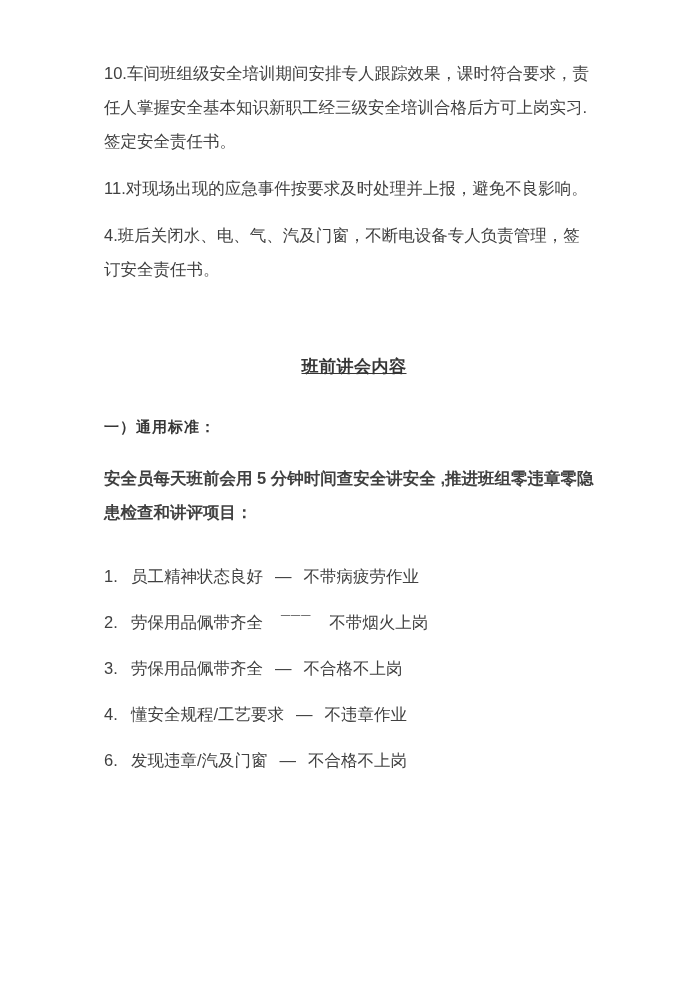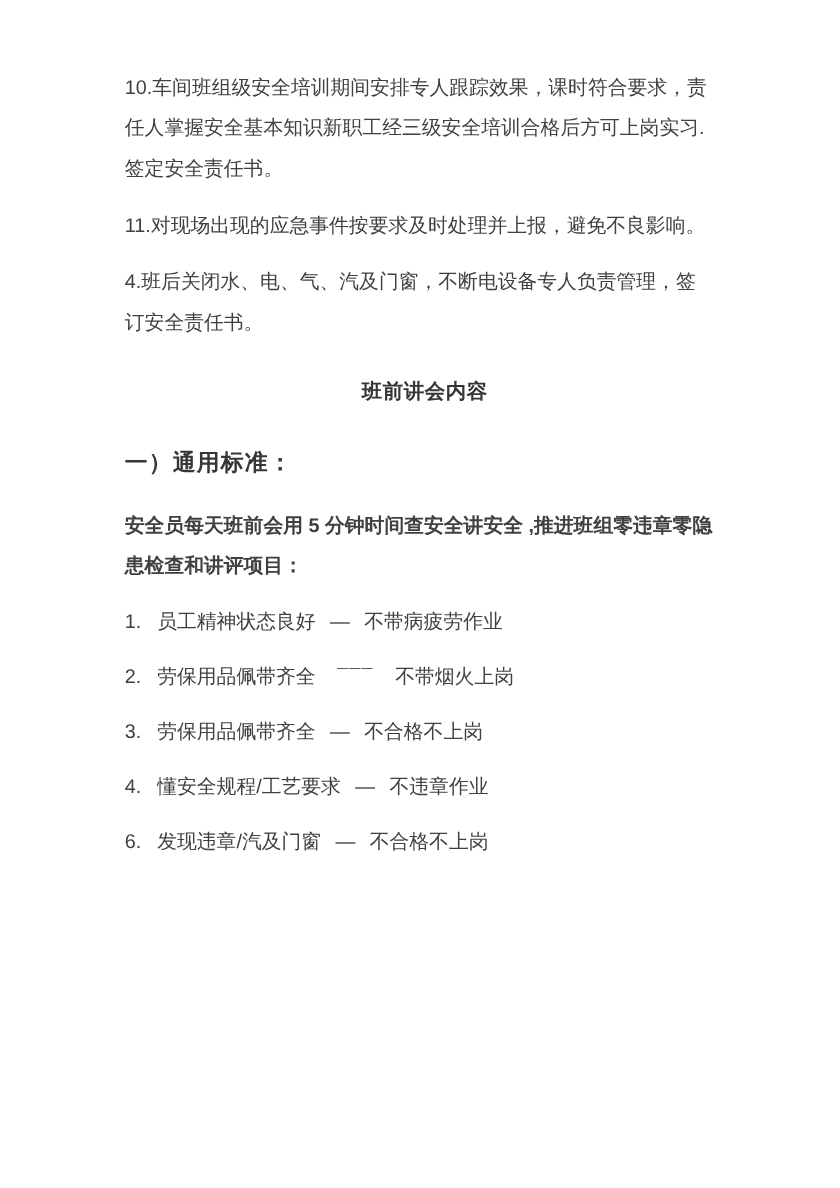--- a/index.html
+++ b/index.html
@@ -23,35 +23,36 @@
     white-space: pre-wrap;
     margin-bottom: 13px;
     color: #404040;
   }
   .section-title {
     font-size: 17px;
     font-weight: 700;
     color: #363636;
     text-align: center;
     line-height: 34px;
-    margin-top: 24px;
+    margin-top: 64px;
     letter-spacing: 0.5px;
+    text-decoration: underline;
   }
   .subsection-title {
-    font-size: 19px;
+    font-size: 15px;
     font-weight: 700;
     color: #363636;
     line-height: 34px;
     margin-top: 26px;
     letter-spacing: 1px;
   }
   .intro { margin-top: 17px; margin-bottom: 0; font-weight: bold; }
   .checklist {
     list-style: none;
-    margin-top: 12px;
+    margin-top: 30px;
   }
   .li {
     font-size: 16.5px;
     line-height: 34px;
     margin-bottom: 12px;
     color: #404040;
     white-space: pre;
   }
   .li .num { display: inline-block; min-width: 27px; }
   .li .sep { display: inline-block; margin: 0 12px; }

